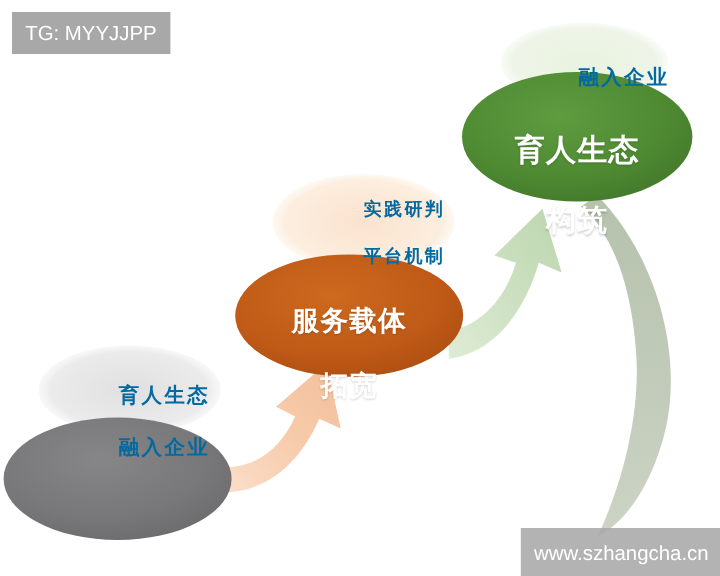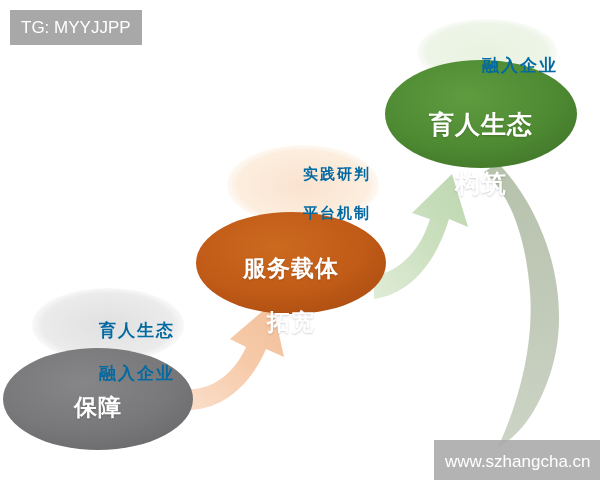--- a/index.html
+++ b/index.html
@@ -209,21 +209,20 @@
     <span class="l1">服务载体</span>
     <span class="l2">拓宽</span>
   </div>
 
   <div class="node-label" id="label-green">
     <span class="l1">育人生态</span>
     <span class="l2">构筑</span>
   </div>
 
   <div class="node-label" id="label-gray">
-    <span class="l2">保障</span>
   </div>
 
   <div class="annot-label" id="annot-green">
     <span class="l1">融入企业</span>
   </div>
 
   <div class="annot-label" id="annot-orange">
     <span class="l1">实践研判</span>
     <span class="l2">平台机制</span>
   </div>

